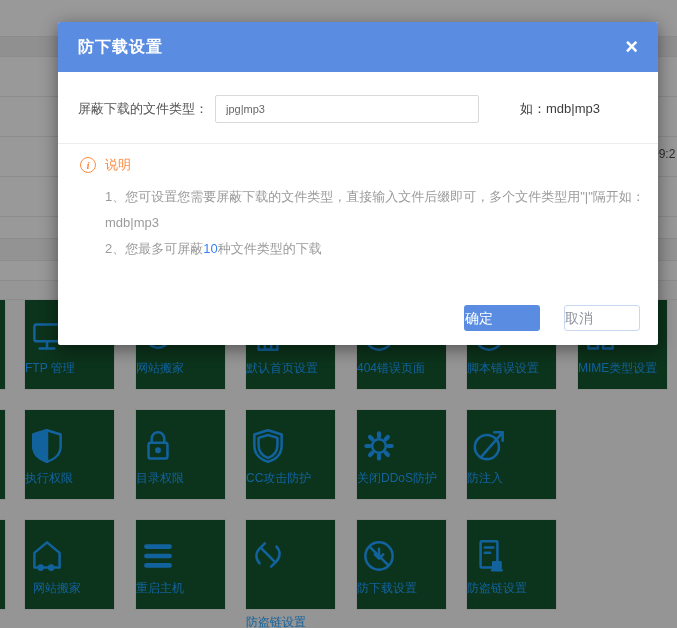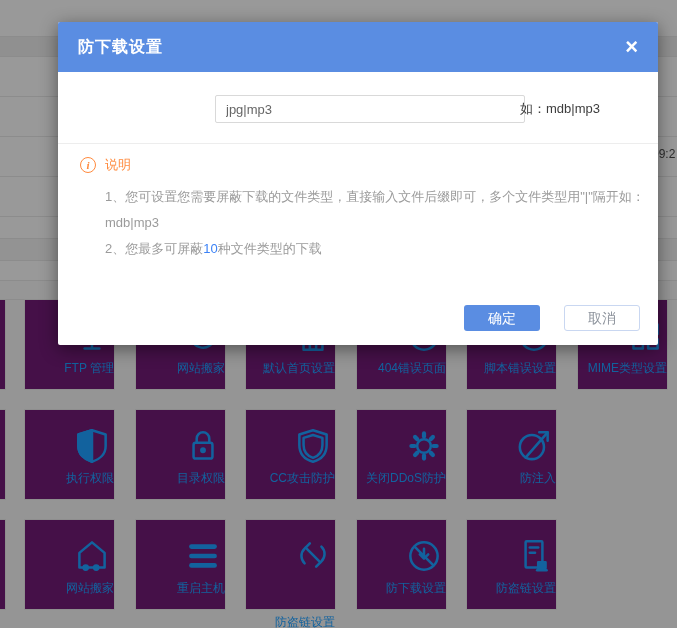--- a/index.html
+++ b/index.html
@@ -12,22 +12,22 @@
   .screen { position:relative; width:677px; height:628px; overflow:hidden; background:#f0f0f0; }
 
   
   .bg { position:absolute; inset:0; z-index:1; }
   .bg-row { position:absolute; left:0; width:677px; background:#f7f7f7; border-bottom:1px solid #e3e3e3; }
   .bg-timestamp { position:absolute; left:652px; top:147px; font-size:12px; color:#4a4a4a; white-space:nowrap; }
 
   .card-row { position:absolute; left:0; width:677px; height:91px; }
   .tool-card {
     position:absolute; top:0; width:91px; height:91px;
-    background:#701a75; border:1px solid #e5e5e5;
-    display:flex; flex-direction:column; align-items:flex-end;
+    background:#14532d; border:1px solid #e5e5e5;
+    display:flex; flex-direction:column; align-items:flex-start;
     cursor:pointer;
   }
   .tool-card .icon-box { margin-top:14px; width:44px; height:44px; display:flex; align-items:center; justify-content:center; }
   .tool-card .card-label { margin-top:2px; font-size:12px; white-space:nowrap; }
 
   
   .overlay { position:absolute; inset:0; background:rgba(0,0,0,0.38); z-index:5; }
 
   
   .modal {
@@ -40,42 +40,42 @@
     padding:0 16px 0 20px; border-radius:2px 2px 0 0;
   }
   .modal-title { color:#ffffff; font-size:16px; font-weight:bold; letter-spacing:1px; }
   .modal-close {
     margin-left:auto; color:#ffffff; font-size:22px; font-weight:bold;
     line-height:1; cursor:pointer; padding:2px 4px;
   }
   .form-row { position:absolute; left:0; top:73px; width:100%; height:28px; }
   .form-label { position:absolute; left:20px; top:0; width:137px; line-height:28px; font-size:13px; color:#555; }
   .form-input {
-    position:absolute; left:157px; top:0; width:310px; height:28px;
-    border:1px solid #d9d9d9; border-radius:2px; font-size:13px; color:#666;
+    position:absolute; left:157px; top:0; width:264px; height:28px;
+    border:1px solid #d9d9d9; border-radius:2px; font-size:11px; color:#666;
     padding:0 10px; outline:none; font-family:"Liberation Sans", sans-serif;
   }
   .form-hint { position:absolute; left:462px; top:0; line-height:28px; font-size:13px; color:#3d3d3d; }
 
   .divider { position:absolute; left:0; right:0; top:121px; border-top:1px solid #ededed; }
 
   .note { position:absolute; left:22px; top:134px; right:22px; font-size:13px; color:#9b9b9b; }
   .note-head { display:flex; align-items:center; height:18px; }
   .info-icon {
     width:16px; height:16px; border-radius:50%;
     border:1px solid; display:inline-flex; align-items:center; justify-content:center;
     font-family:"Liberation Serif", serif; font-style:italic; font-size:11px; font-weight:bold;
     flex:0 0 16px;
   }
   .note-title { margin-left:9px; font-size:13px; }
   .note-line { margin-left:25px; line-height:26px; white-space:nowrap; }
   .note-line.first { margin-top:10px; }
 
   .modal-footer { position:absolute; left:0; bottom:14px; width:100%; height:26px; }
-  .btn { position:absolute; top:0; width:76px; height:26px; border-radius:3px; font-size:14px; cursor:pointer; text-align:center; line-height:24px; }
+  .btn { position:absolute; top:0; width:76px; height:26px; border-radius:3px; font-size:14px; cursor:pointer; line-height:24px; }
   .btn-confirm { left:406px; color:#ffffff; border:1px solid transparent; }
   .btn-cancel { left:506px; background:#ffffff; border:1px solid #c9d7f1; color:#8d939c; }
 </style>
 </head>
 <body>
 
 <div class="screen">
 
   <div class="bg">
     <div id="bg-rows">
@@ -273,20 +273,21 @@
 
   <div class="overlay"></div>
 
   <div class="modal">
     <div class="modal-header" id="modal-header" style="background: rgb(90, 141, 226);">
       <span class="modal-title">防下载设置</span>
       <span class="modal-close">×</span>
     </div>
 
     <div class="form-row">
+      <span class="form-label">屏蔽下载的文件类型：</span>
       <input class="form-input" type="text" value="jpg|mp3" style="">
       <span class="form-hint">如：mdb|mp3</span>
     </div>
 
     <div class="divider"></div>
 
     <div class="note">
       <div class="note-head">
         <span class="info-icon" id="info-icon" style="color: rgb(255, 138, 61); border-color: rgb(255, 138, 61);">i</span>
         <span class="note-title" id="note-title" style="color: rgb(255, 138, 61);">说明</span>

